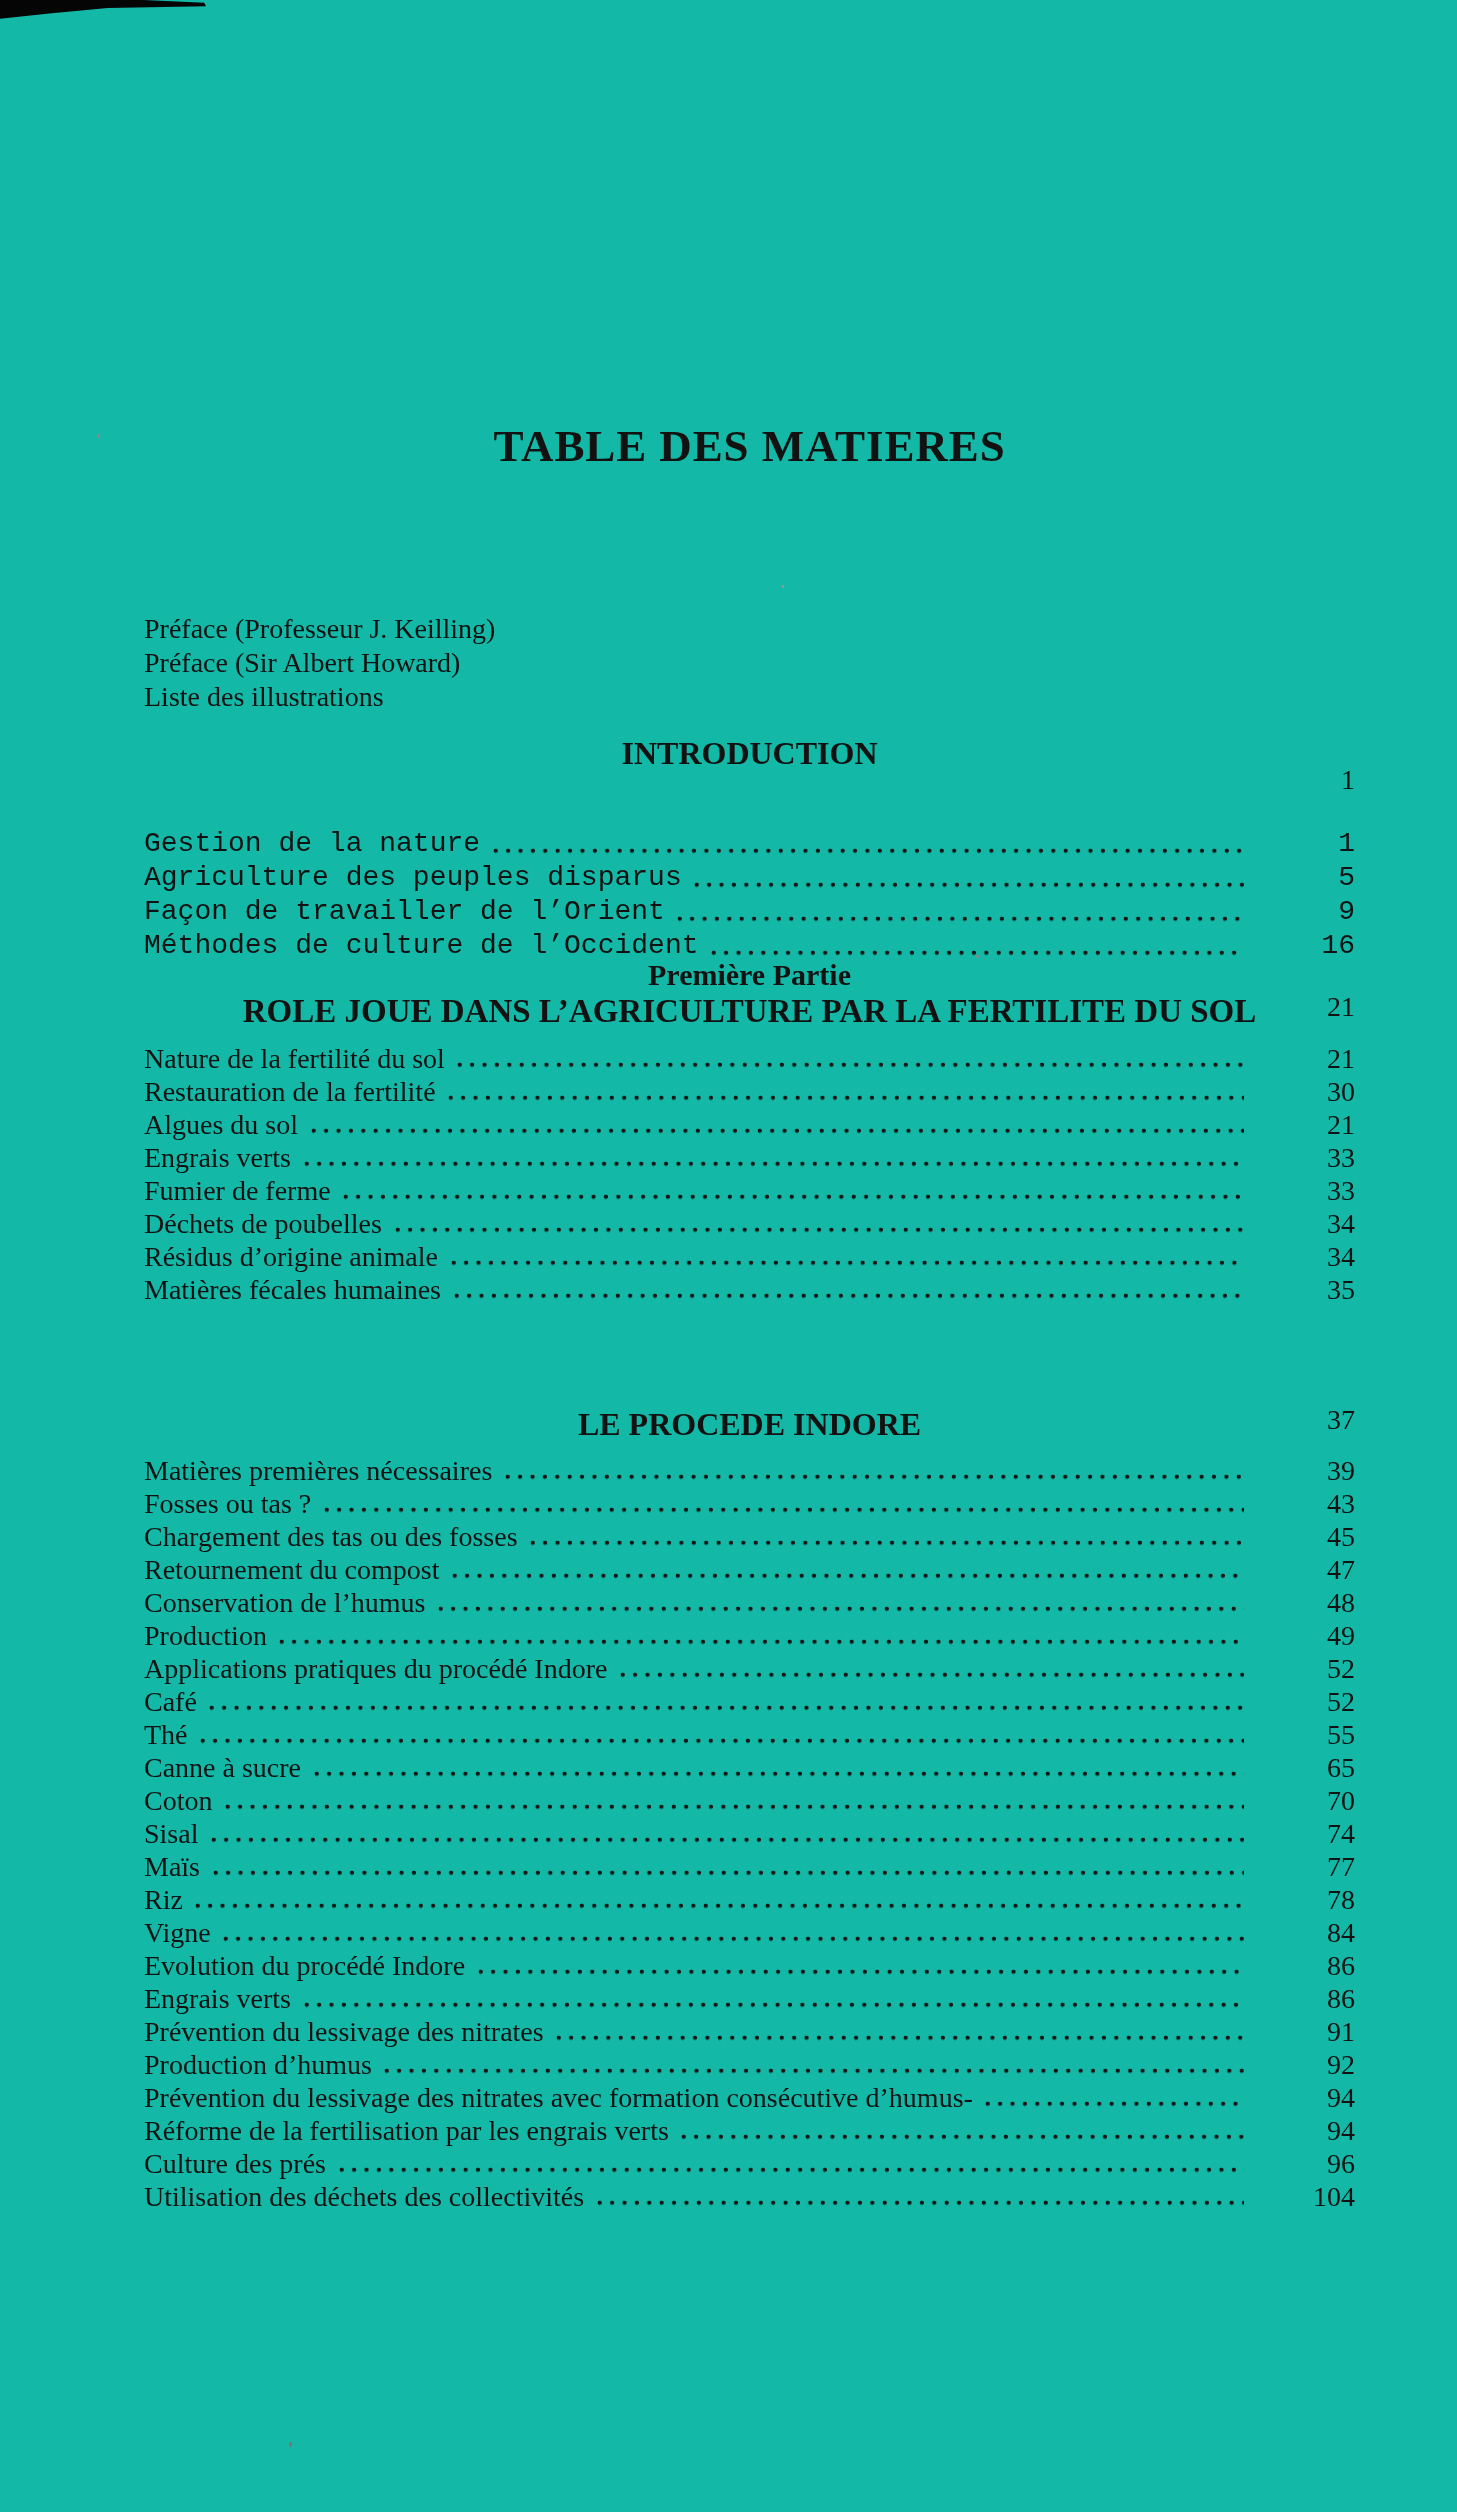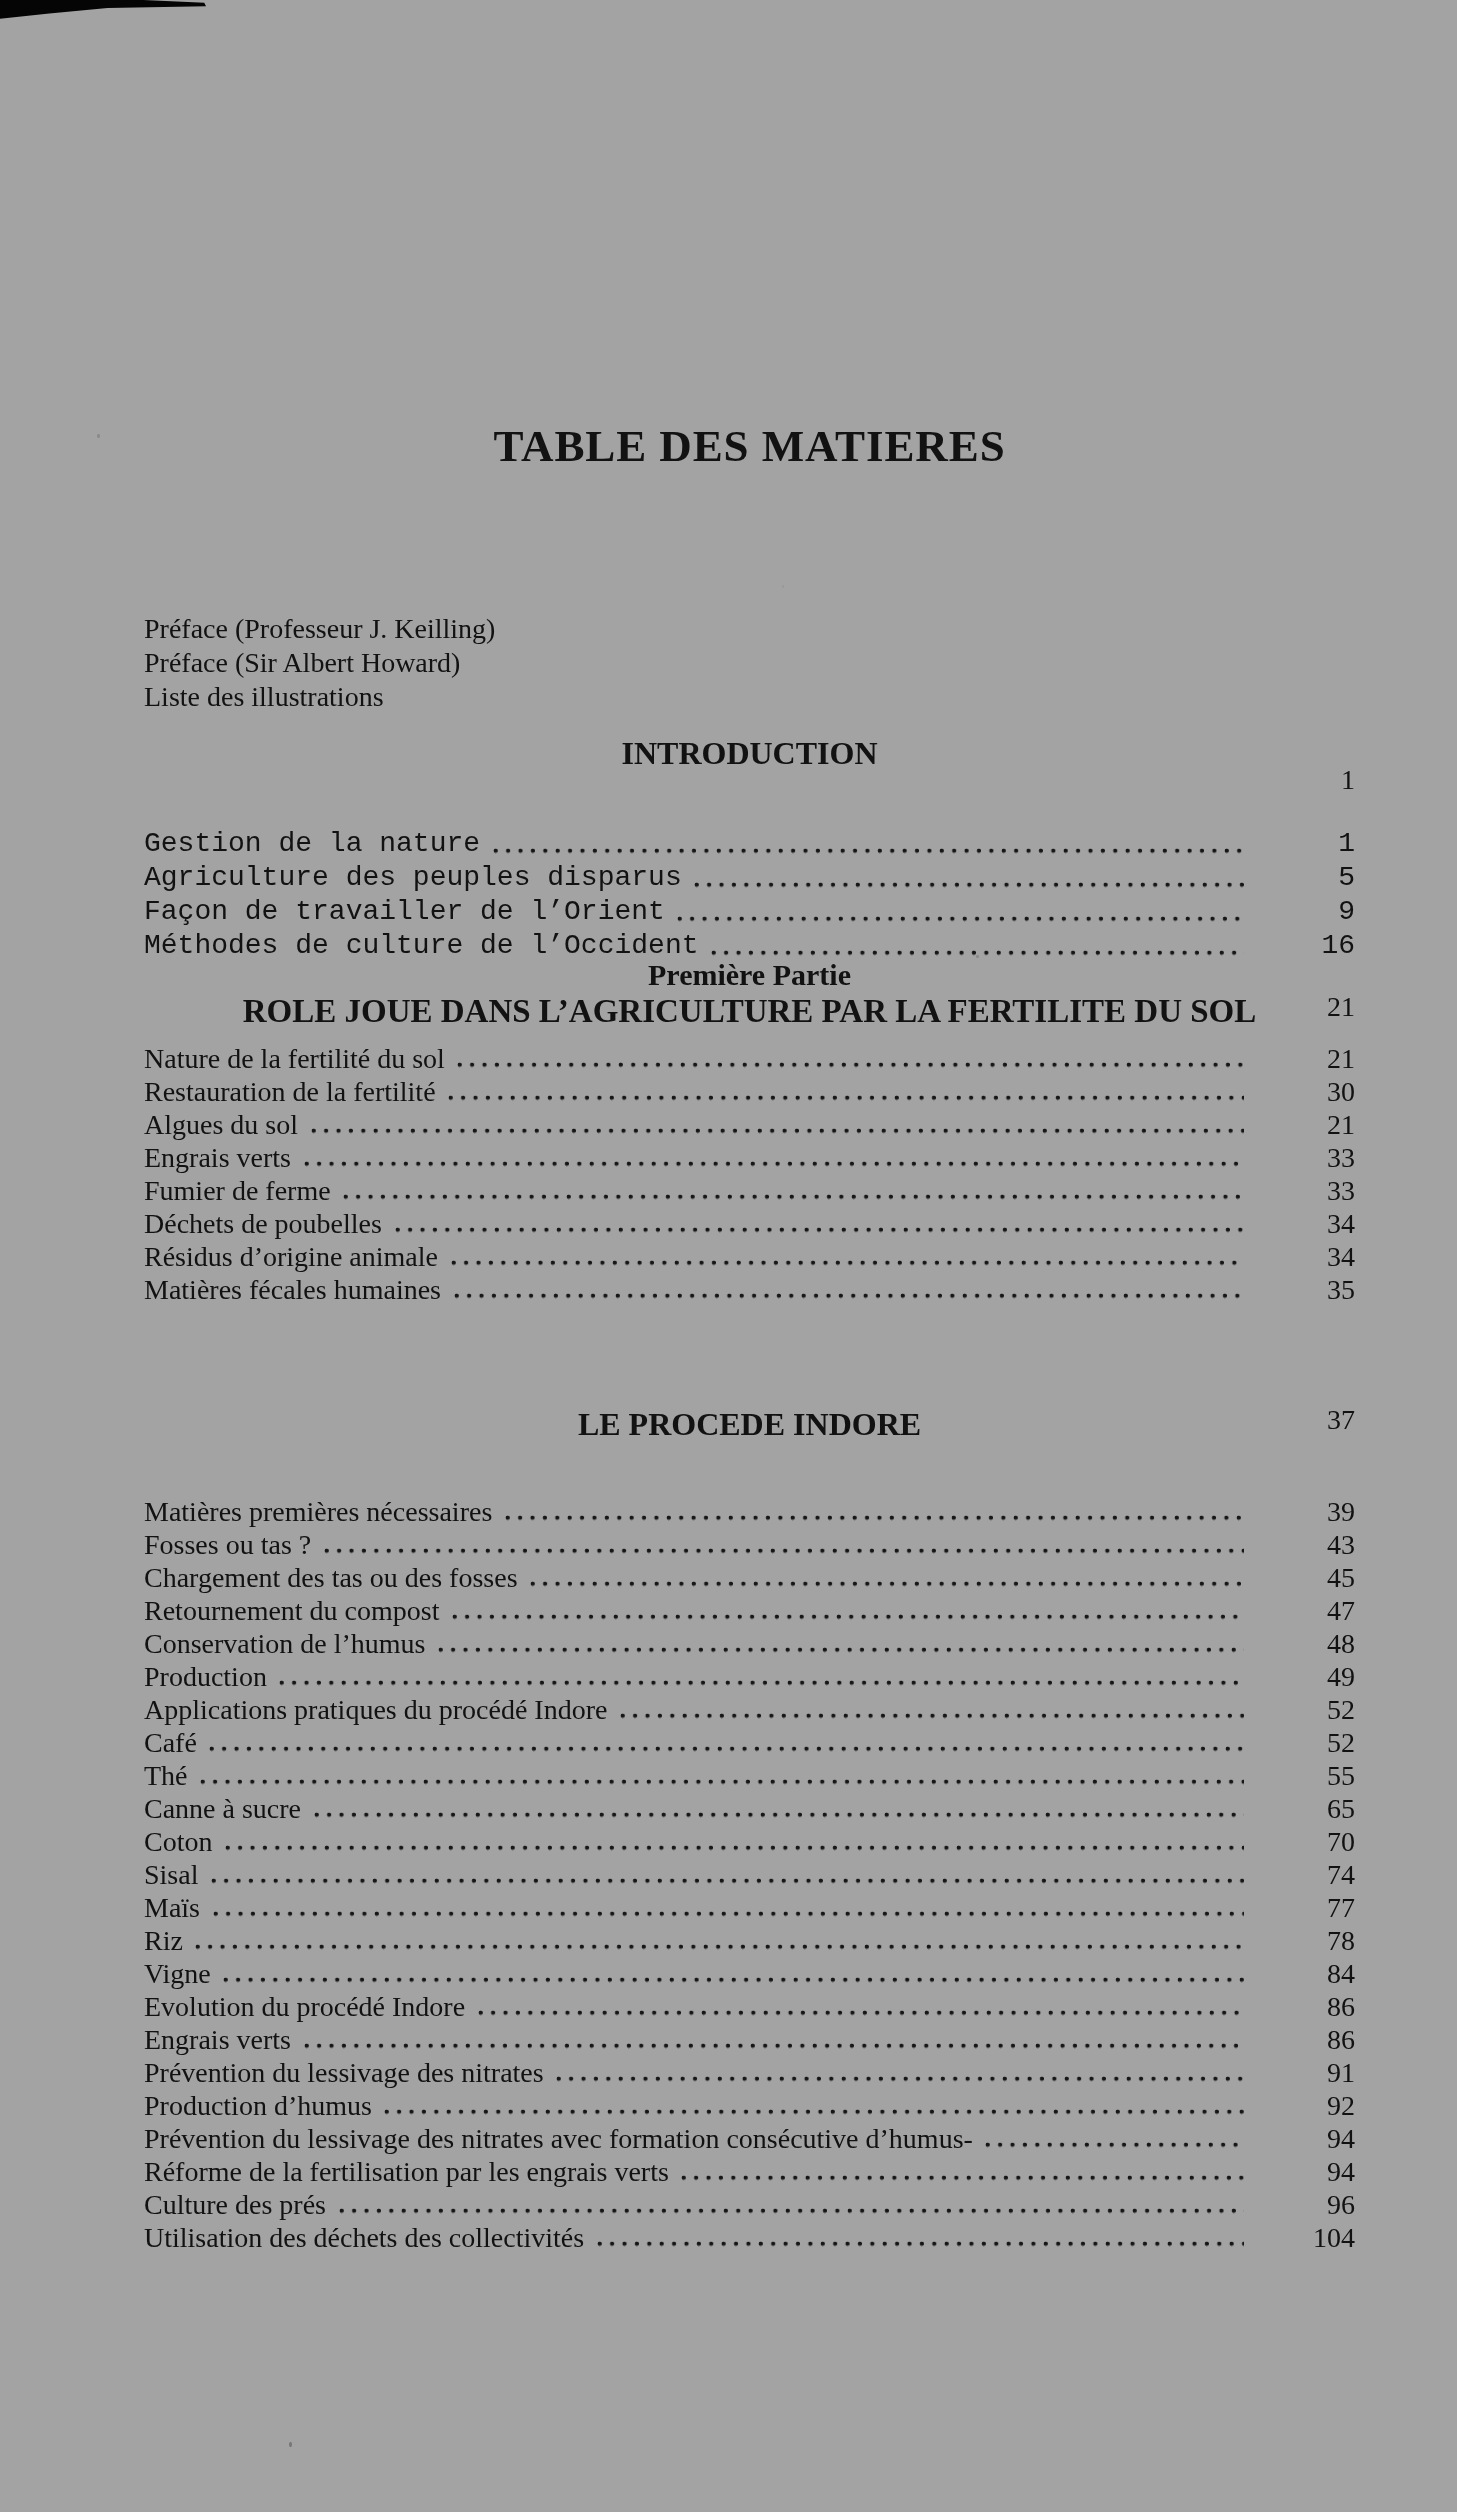--- a/index.html
+++ b/index.html
@@ -1,20 +1,20 @@
 <!DOCTYPE html>
 <html style="font-size:14.4px"><head>
 <meta charset="utf-8">
 <style>
   html, body { margin: 0; padding: 0; background: #e8e8e8; }
   .page {
     position: relative;
     width: 1457px;
     height: 2512px;
-    background: #a3a3a3;
+    background: #14b8a6;
     font-family: "Liberation Serif", serif;
     color: #121212;
     overflow: hidden;
   }
   
   .corner-artifact { position: absolute; left: 0; top: 0; }
 
   .block { position: absolute; left: 144px; width: 1211px; }
 
   .title {
@@ -39,21 +39,21 @@
   .head-num {
     position: absolute; right: 0; width: 106px;
     text-align: right; font-size: 28px; font-weight: normal;
   }
   .h-intro .head-num { top: 27px; }
   .p1-head .head-num, .p2-head .head-num { bottom: 3.6px; }
 
   .entries { font-size: 28px; }
   .e-intro { top: 827px; font-family: Liberation Mono, monospace; }
   .e-p1    { top: 1042px; }
-  .e-p2    { top: 1454px; margin-top: 41px; }
+  .e-p2    { top: 1454px; }
 
   .row { display: flex; height: 33px; line-height: 33px; }
   .e-intro .row { height: 34px; line-height: 34px; }
   .e-p2 .row { height: 33px; line-height: 33px; }
 
   .label { white-space: nowrap; }
   .leader {
     flex: 1 1 auto;
     align-self: flex-end;
     height: 5.4px;

